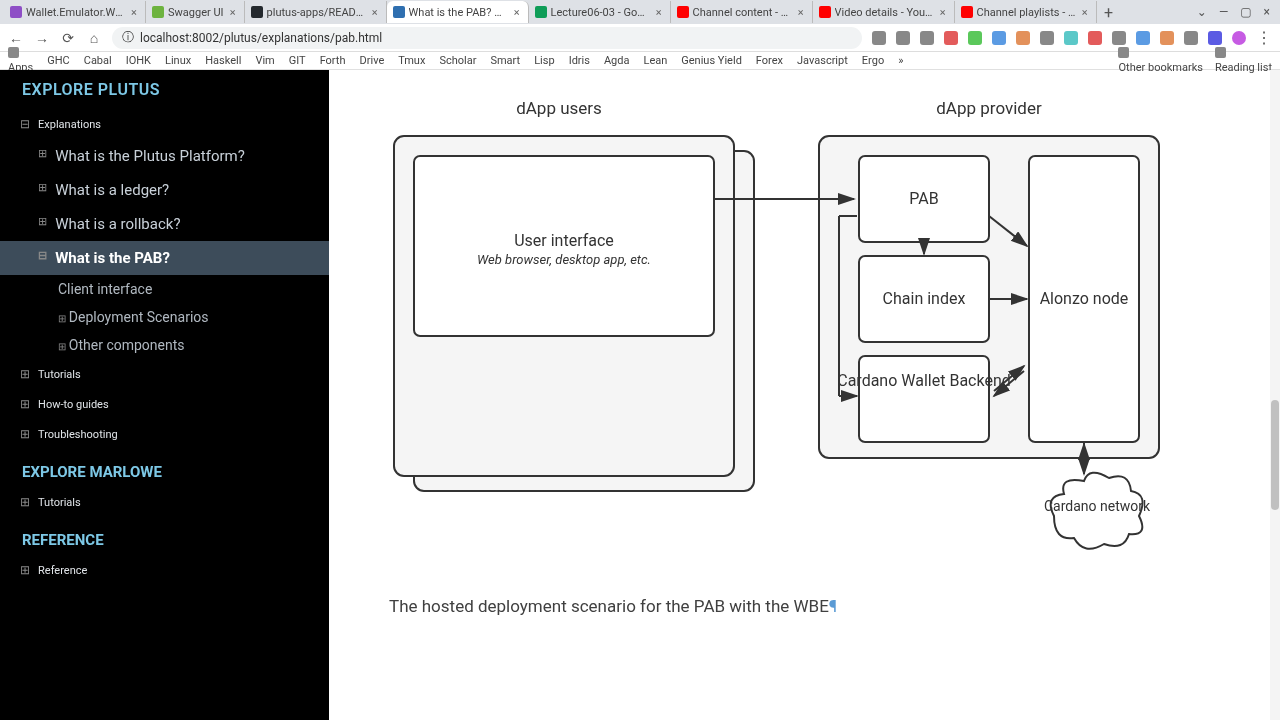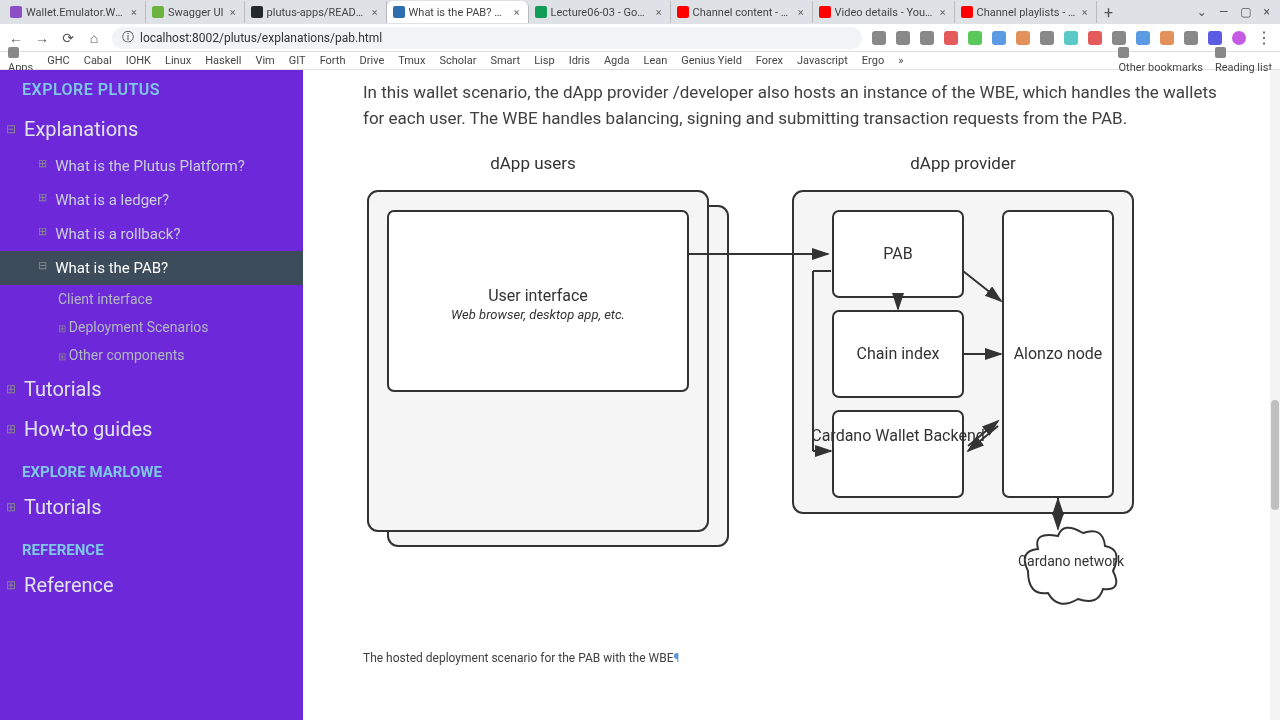--- a/index.html
+++ b/index.html
@@ -23,38 +23,38 @@
 .toolbar-icons { display: flex; gap: 10px; align-items: center; }
 .tb-icon { width: 14px; height: 14px; border-radius: 3px; cursor: pointer; }
 
 .bookmarks-bar { height: 18px; background: #fff; display: flex; align-items: center; padding: 0 8px; gap: 14px; font-size: 11px; color: #444; border-bottom: 1px solid #e0e0e0; }
 .bm { display: flex; align-items: flex-start; gap: 3px; cursor: pointer; white-space: nowrap; flex-direction: column; }
 .bm-icon { width: 11px; height: 11px; background: #888; border-radius: 2px; }
 .bm-right { margin-left: auto; display: flex; gap: 12px; }
 
 
 .page { display: flex; height: 650px; }
-.sidebar { width: 303px; background: #6d28d9; color: #c8d0d8; height: 100%; overflow-y: auto; }
+.sidebar { width: 329px; background: #000000; color: #c8d0d8; height: 100%; overflow-y: auto; }
 .sidebar-header { padding: 10px 22px; font-size: 16px; font-weight: 600; color: #7dc8e6; letter-spacing: 0.5px; }
-.sidebar-section { padding: 8px 6px; font-size: 20px; color: #e0e4e8; display: flex; align-items: center; gap: 8px; cursor: pointer; }
+.sidebar-section { padding: 8px 20px; font-size: 11px; color: #e0e4e8; display: flex; align-items: flex-end; gap: 8px; cursor: pointer; }
 .sidebar-section.expanded::before { content: "⊟"; font-size: 12px; color: #888; }
 .sidebar-section.collapsed::before { content: "⊞"; font-size: 12px; color: #888; }
 .sidebar-item { padding: 8px 22px 8px 38px; font-size: 15px; color: #c8d0d8; display: flex; align-items: flex-start; gap: 8px; cursor: pointer; }
-.sidebar-item.active { background: #3d4c5a; color: #fff; font-weight: 400; }
+.sidebar-item.active { background: #3d4c5a; color: #fff; font-weight: 700; }
 .sidebar-item::before { content: "⊞"; font-size: 11px; color: #888; }
 .sidebar-item.expanded::before { content: "⊟"; }
 .sidebar-subitem { padding: 6px 34px 6px 58px; font-size: 14px; color: #b0b8c0; cursor: pointer; }
 .sidebar-subitem::before { content: "⊞ "; font-size: 10px; color: #888; }
 .sidebar-subitem.nochild::before { content: ""; }
 .sidebar-heading { padding: 14px 22px 6px; font-size: 15px; font-weight: 700; color: #7dc8e6; }
 
 .content { flex: 1; padding: 10px 60px; overflow-y: auto; height: 100%; color: #333; }
 .content-p { font-size: 17px; line-height: 1.5; color: #404040; margin-bottom: 20px; }
 .diagram { margin: 16px 0; }
-.caption { font-size: 12px; color: #404040; margin-top: 0; }
+.caption { font-size: 17px; color: #404040; margin-top: 0; }
 .caption-link { color: #5b9bd5; }
 
 
 .diag-svg { width: 780px; height: 480px; }
 .diag-box { fill: #f5f5f5; stroke: #333; stroke-width: 2; rx: 10; }
 .diag-inner { fill: #fff; stroke: #333; stroke-width: 2; rx: 6; }
 .diag-text { font-size: 16px; fill: #333; text-anchor: middle; }
 .diag-sub { font-size: 13px; fill: #333; font-style: italic; text-anchor: middle; }
 .diag-arrow { stroke: #333; stroke-width: 2; fill: none; }
 .diag-arrow-dash { stroke: #333; stroke-width: 2; fill: none; stroke-dasharray: 4 4; }
@@ -246,32 +246,34 @@
       </div>
     <div class="sidebar-subitem nochild">Client interface</div>
     <div class="sidebar-subitem">Deployment Scenarios</div>
     <div class="sidebar-subitem">Other components</div>
     <div class="sidebar-section collapsed">
         <span>Tutorials</span>
       </div>
     <div class="sidebar-section collapsed">
         <span>How-to guides</span>
       </div>
+    <div class="sidebar-section collapsed">
+        <span>Troubleshooting</span>
+      </div>
     <div class="sidebar-heading">EXPLORE MARLOWE</div>
     <div class="sidebar-section collapsed">
         <span>Tutorials</span>
       </div>
     <div class="sidebar-heading">REFERENCE</div>
     <div class="sidebar-section collapsed">
         <span>Reference</span>
       </div>
   </nav>
 
   <main class="content">
-    <p class="content-p">In this wallet scenario, the dApp provider /developer also hosts an instance of the WBE, which handles the wallets for each user. The WBE handles balancing, signing and submitting transaction requests from the PAB.</p>
 
     <div class="diagram">
       <svg class="diag-svg" viewBox="0 0 780 480">
         <defs>
           <marker id="arrow" markerWidth="10" markerHeight="10" refX="8" refY="3" orient="auto" markerUnits="strokeWidth">
             <path d="M0,0 L0,6 L9,3 z" fill="#333"></path>
           </marker>
         </defs>
 
         <text x="170" y="18" class="diag-title">dApp users</text>

